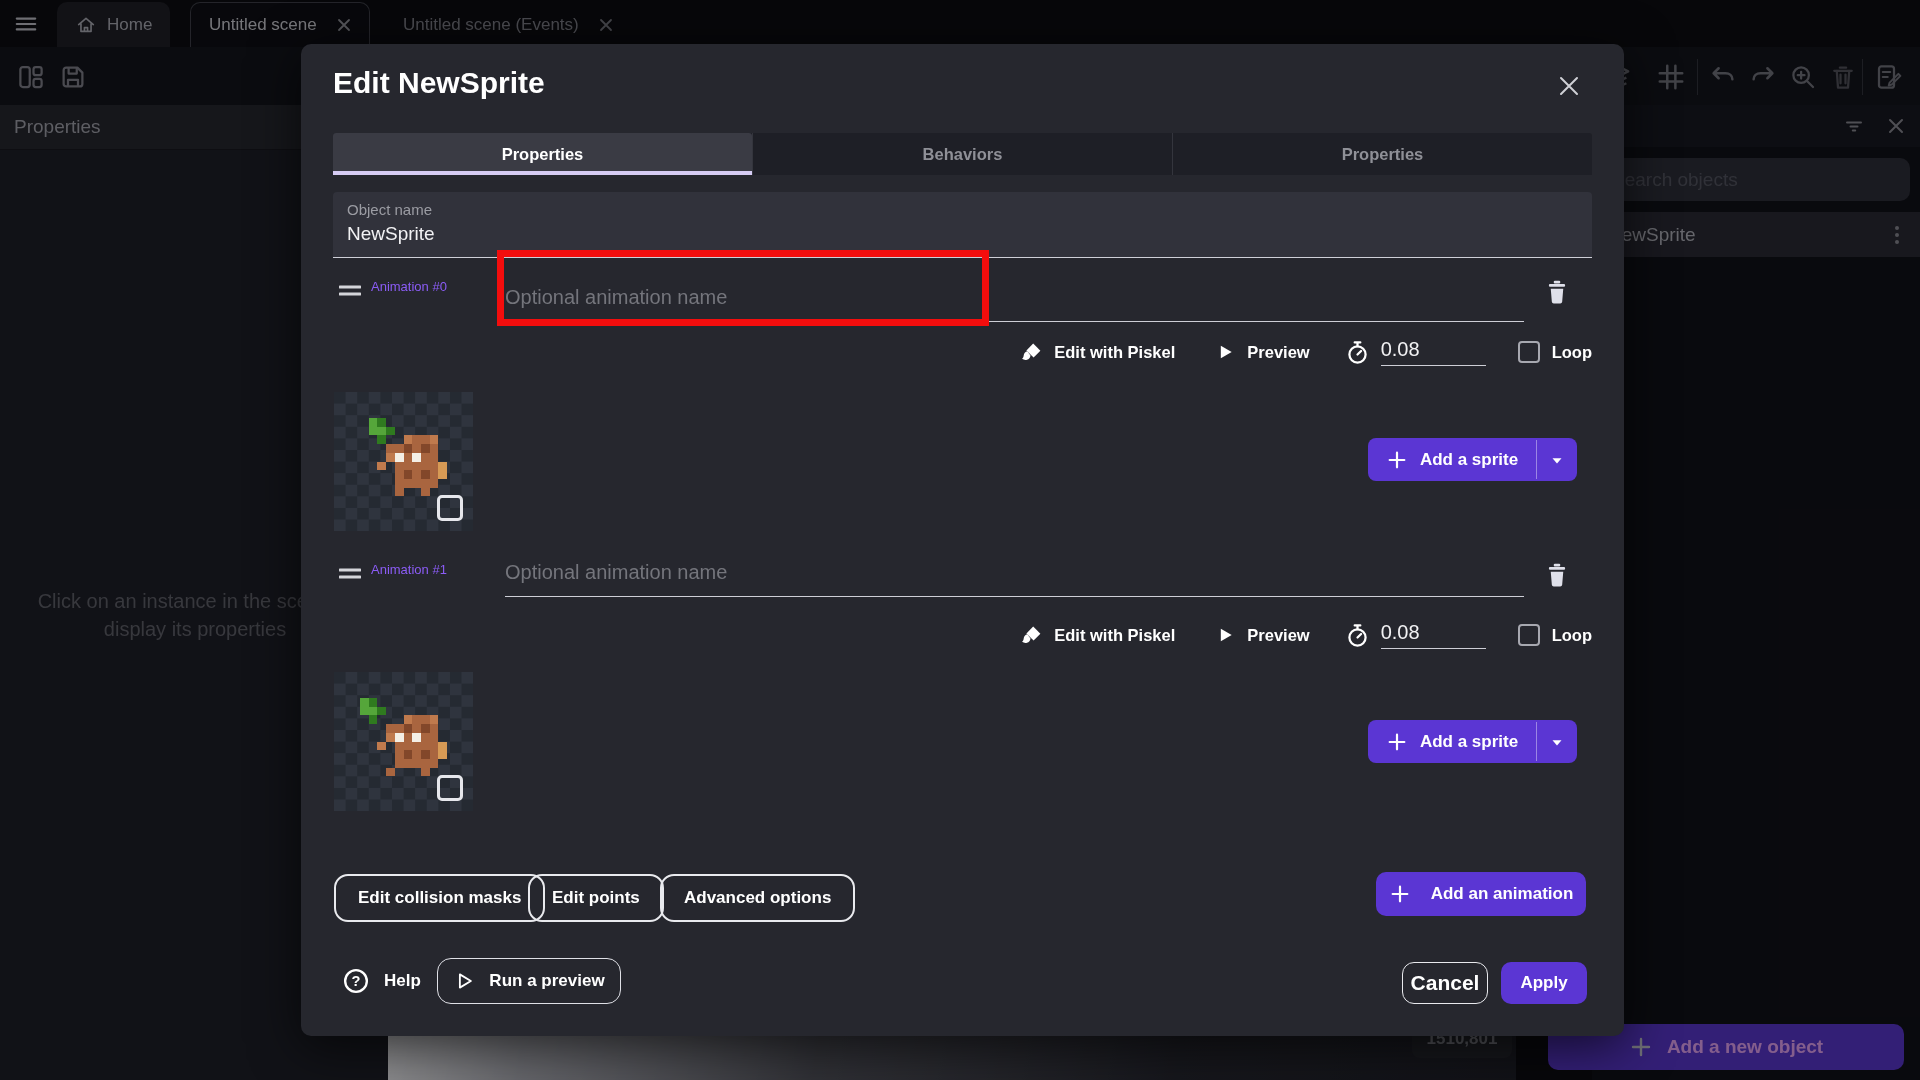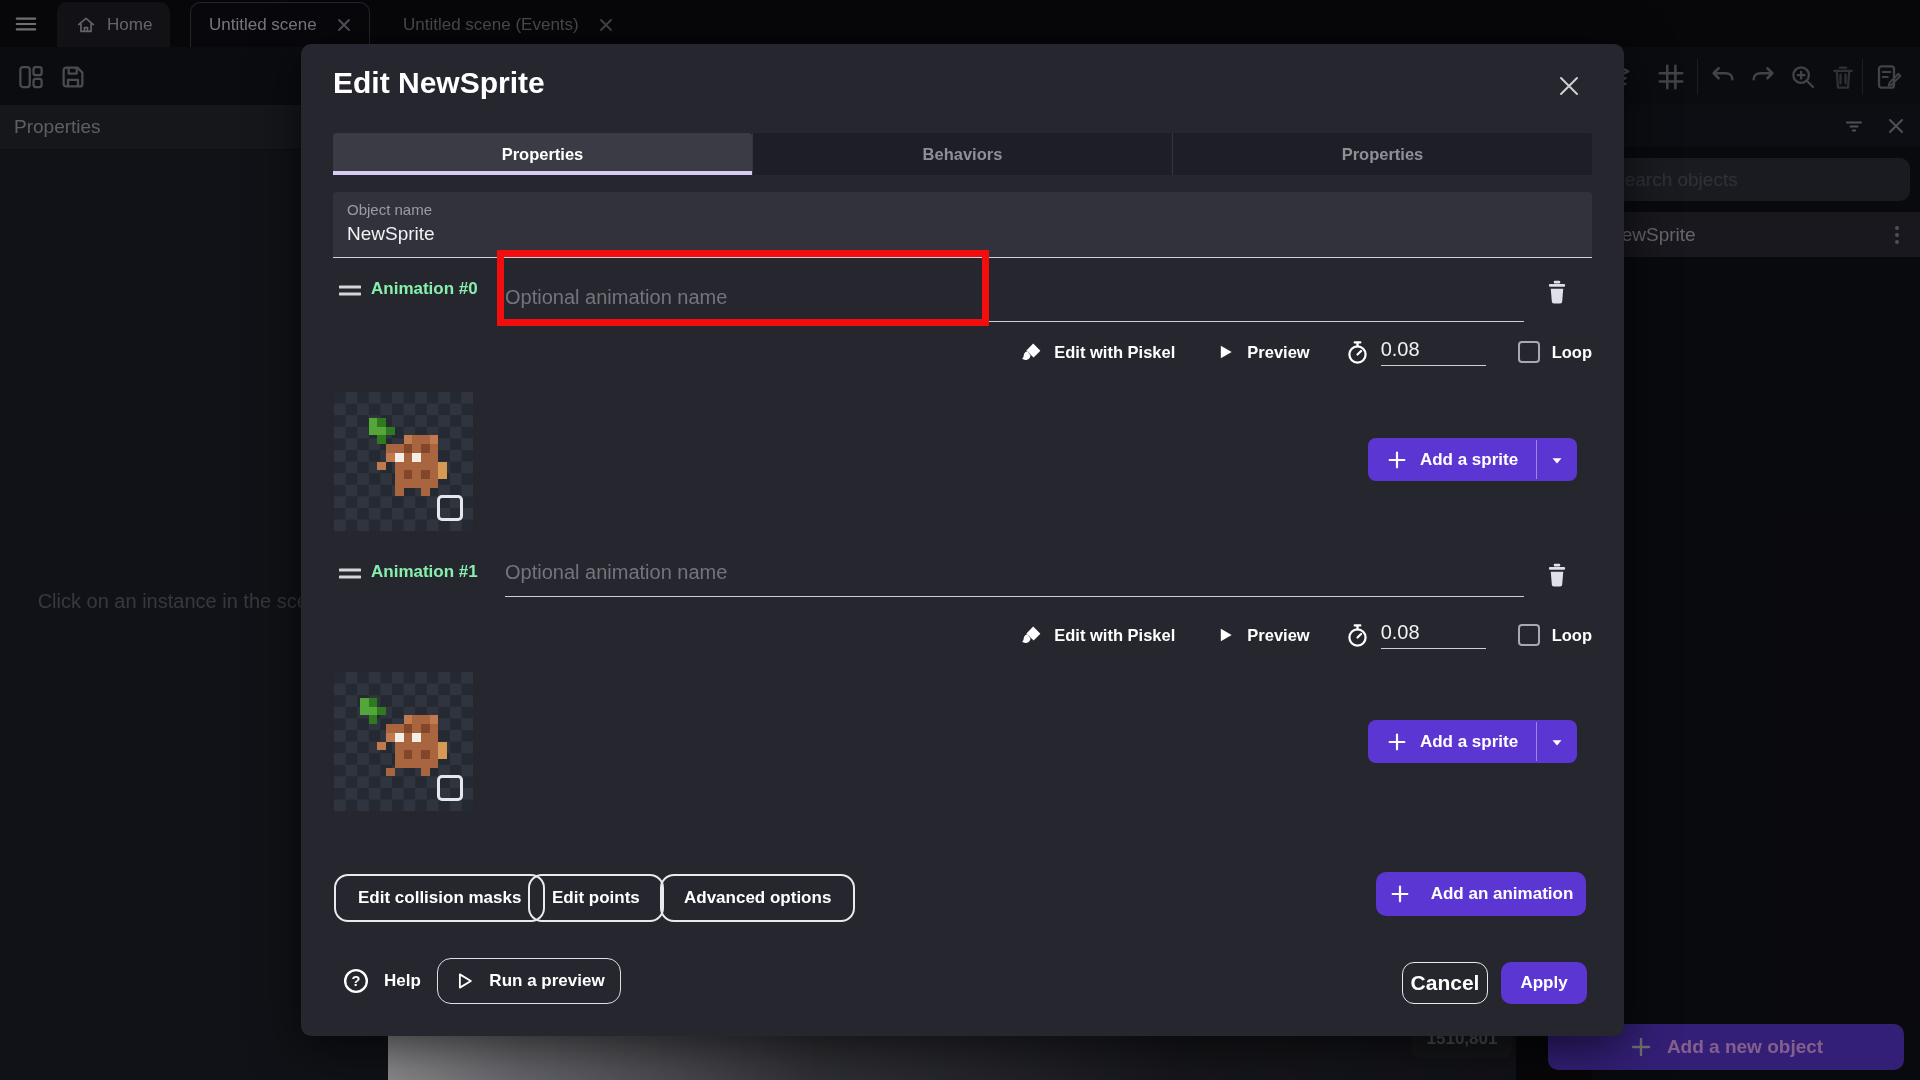--- a/index.html
+++ b/index.html
@@ -56,21 +56,21 @@
   .dtab{flex:1;display:flex;align-items:center;justify-content:center;font-size:16.5px;font-weight:700;color:#8f9097;position:relative;border-left:1px solid #34353d;}
   .dtab:first-child{border-left:none;}
   .dtab.active{background:#3a3b44;color:#ffffff;border-radius:3px 3px 0 0;}
   .dtab.active::after{content:"";position:absolute;left:0;right:0;bottom:0;height:4px;background:var(--tab-underline);}
 
   .objname{position:absolute;left:32px;top:148px;width:1259px;height:66px;background:#31323b;border-radius:4px 4px 0 0;border-bottom:1px solid #cfd0d8;padding:9px 14px 0 14px;}
   .objname .lbl{font-size:15px;color:#9b9ca3;}
   .objname .val{font-size:19px;color:#f2f2f4;margin-top:5px;}
 
   .drag-handle{position:absolute;width:22px;height:12px;}
-  .anim-label{position:absolute;font-size:17px;font-weight:700;color:#86efac;}
+  .anim-label{position:absolute;font-size:13px;font-weight:400;color:#8b5cf6;}
   .anim-input{position:absolute;left:204px;width:1019px;height:48px;background:transparent;border:none;border-bottom:1px solid #cdced6;font-size:20px;color:#e8e9ee;font-family:"Liberation Sans",sans-serif;outline:none;}
   .anim-input::placeholder{color:#74757c;}
   .trash-btn{position:absolute;left:1243px;width:26px;height:28px;}
 
   .edit-row{position:absolute;right:32px;height:36px;display:flex;align-items:center;}
   .edit-row .txt{font-size:16.5px;font-weight:700;color:#ffffff;}
   .time-input{width:105px;background:transparent;border:none;border-bottom:1px solid #cdced6;font-size:20px;color:#f2f2f4;font-family:"Liberation Sans",sans-serif;outline:none;padding-bottom:4px;}
   .checkbox{width:22px;height:22px;border:2px solid #a7a8b0;border-radius:4px;}
 
   .thumb{position:absolute;left:33px;width:139px;height:139px;background:repeating-conic-gradient(#2f343e 0% 25%,#252a32 0% 50%);background-size:23.2px 23.2px;}
@@ -185,20 +185,21 @@
         </svg>
     </span>
   </div>
 
   <div class="leftpanel">
     <div class="hdr">
       <span>Properties</span>
     </div>
     <div class="empty-msg">
       <div>Click on an instance in the scene to</div>
+      <div>display its properties</div>
     </div>
   </div>
 
   <div class="rightpanel">
     <div class="rp-hdr">
       <span>
         <svg width="24" height="24" viewBox="0 0 24 24">
             <path d="M5 8.5h14M8.5 12.5h7M10.8 16.5h2.4" stroke="#8e8f95" stroke-width="2" stroke-linecap="round"></path>
           </svg>
       </span>

